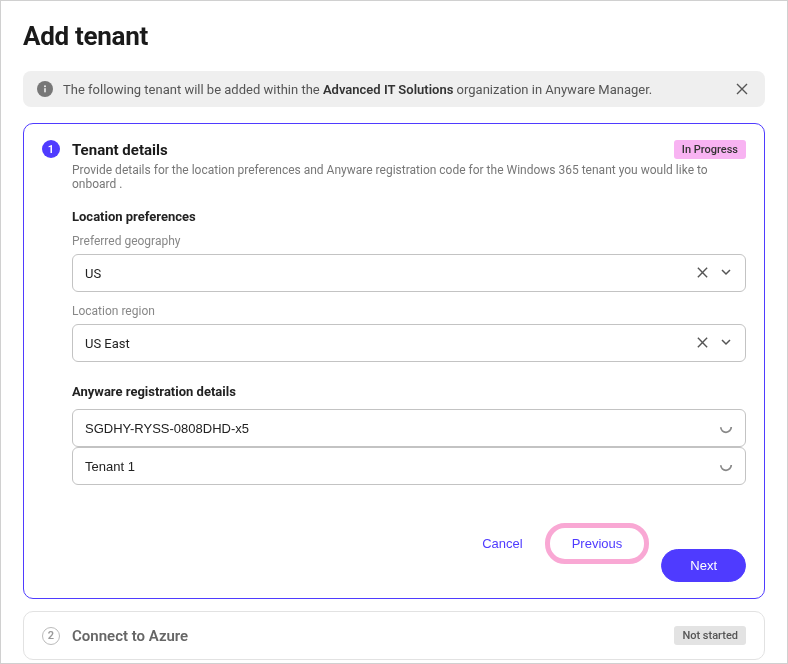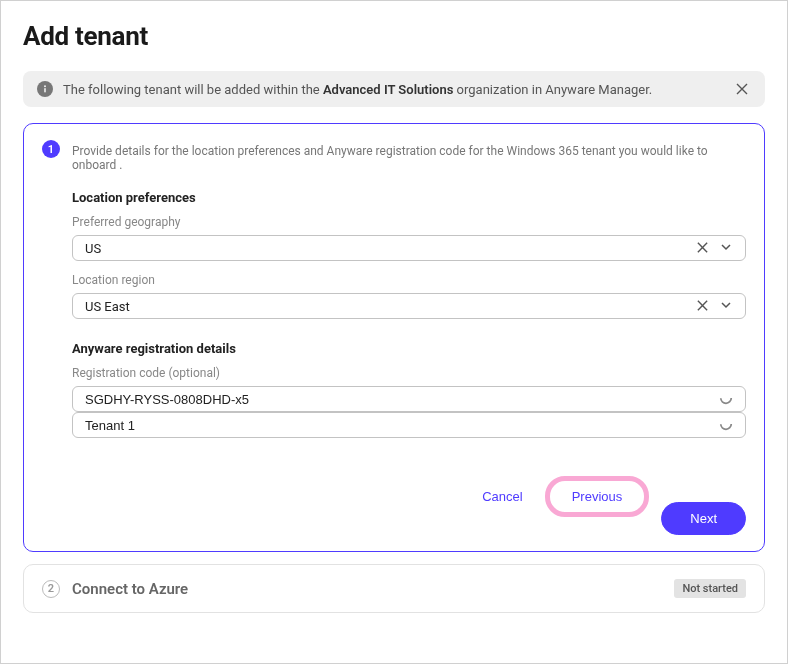--- a/index.html
+++ b/index.html
@@ -123,21 +123,21 @@
       margin-top: 12px;
     }
     .field-label.first { margin-top: 9px; }
 
     .select-wrap, .input-wrap {
       position: relative;
       display: flex;
       align-items: center;
       border: 1px solid #c3c3c3;
       border-radius: 6px;
-      height: 26px;
+      height: 38px;
       padding: 7px 12px;
       background: #fff;
       gap: 40px;
     }
     .select-value, .input-value {
       flex: 1;
       font-size: 13px;
       color: #222;
       border: none;
       outline: none;
@@ -214,20 +214,24 @@
     <svg viewBox="0 0 14 14">
         <path d="M2 2 L12 12 M12 2 L2 12"></path>
       </svg>
   </span>
 </div>
 
 <div class="step-panel active">
   <div class="step-header">
     <div class="step-num active">1</div>
     <div class="step-title-block">
+      <div class="step-title-row">
+        <div class="step-title">Tenant details</div>
+        <span class="badge in-progress">In Progress</span>
+      </div>
       <div class="step-subtitle">Provide details for the location preferences and Anyware registration code for the Windows 365 tenant you would like to onboard .</div>
     </div>
   </div>
 
   <div class="step-body">
     <div class="section-label">Location preferences</div>
 
     <div class="field-label first">Preferred geography</div>
     <div class="select-wrap">
       <span class="select-value">US</span>
@@ -249,21 +253,20 @@
               <path d="M2 2 L12 12 M12 2 L2 12"></path>
             </svg></span>
         <span class="sel-chevron"><svg viewBox="0 0 14 14">
               <path d="M3 5 L7 9 L11 5"></path>
             </svg></span>
       </span>
     </div>
 
     <div class="section-label second">Anyware registration details</div>
 
-    <div class="field-label first">Registration code (optional)</div>
     <div class="input-wrap">
       <input class="input-value" value="SGDHY-RYSS-0808DHD-x5" style="">
       <span class="loading-spinner"><svg viewBox="0 0 16 16">
             <circle cx="8" cy="8" r="6" stroke-dasharray="28" stroke-dashoffset="10"></circle>
           </svg></span>
     </div>
 
     <div class="input-wrap">
       <input class="input-value" value="Tenant 1" style="">
       <span class="loading-spinner"><svg viewBox="0 0 16 16">

